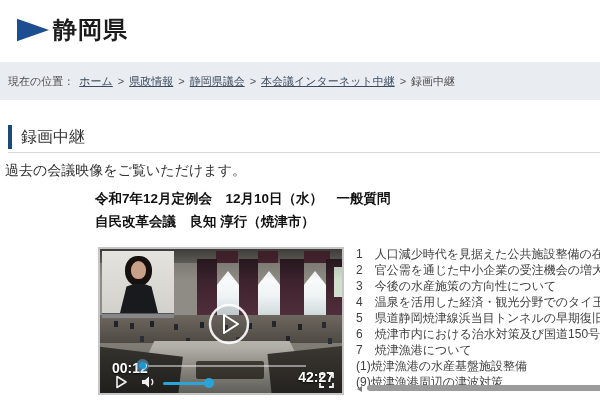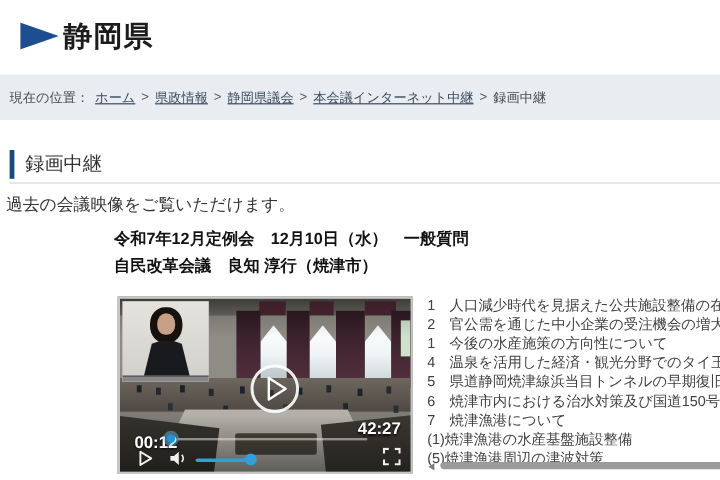--- a/index.html
+++ b/index.html
@@ -55,21 +55,21 @@
   .pip-hair { position:absolute; left:23px; top:5px; width:27px; height:30px; background:#16110e; border-radius:46% 46% 48% 48%; }
   .pip-face { position:absolute; left:29px; top:10px; width:15px; height:18px; background:#c8a088; border-radius:50% 50% 45% 45%; }
   .pip-body { position:absolute; left:11px; top:33px; width:52px; height:32px; background:#191a1e;
     clip-path:polygon(12% 100%,26% 8%,40% 0,60% 0,74% 8%,88% 100%); }
   .pip-table { position:absolute; left:0; bottom:0; width:72px; height:5px; background:#87878a; border-top:1px solid #55555a; }
   
   #big-play { position:absolute; left:107px; top:53px; width:44px; height:44px; cursor:pointer; }
   
   .time { position:absolute; font-size:14px; font-weight:bold; color:#fff; text-shadow:0 1px 2px rgba(0,0,0,0.9);text-align:right; }
   #time-cur { left:12px; top:111px; }
-  #time-dur { right:8px; top:100px; }
+  #time-dur { right:8px; top:120px; }
   #seek-line { position:absolute; left:48px; top:116px; width:158px; height:2px; background:rgba(225,225,225,0.55); cursor:pointer; }
   #seek-knob { position:absolute; left:36px; top:110px; width:13px; height:13px; border-radius:50%;
     background:rgba(110,190,235,0.45); cursor:pointer; }
   #seek-knob::after { content:""; position:absolute; left:3px; top:3px; width:7px; height:7px; border-radius:50%; background:#1f97d4; }
   #btn-play { position:absolute; left:15px; top:126px; cursor:pointer; }
   #btn-volume { position:absolute; left:41px; top:126px; cursor:pointer; }
   #vol-track { position:absolute; left:63px; top:133px; width:46px; height:3px; background:#2aa3d9; border-radius:2px; cursor:pointer; }
   #vol-knob { position:absolute; left:104px; top:129px; width:10px; height:10px; border-radius:50%; background:#2aa3d9; cursor:pointer; }
   #btn-full { position:absolute; left:219px; top:124px; cursor:pointer; }
   
@@ -166,24 +166,24 @@
   <div id="vol-track"></div>
   <div id="vol-knob"></div>
   <svg id="btn-full" width="15" height="15" viewBox="0 0 15 15">
     <path d="M1,5 L1,1 L5,1 M10,1 L14,1 L14,5 M14,10 L14,14 L10,14 M5,14 L1,14 L1,10" fill="none" stroke="#f0f0f0" stroke-width="1.8"></path>
   </svg>
 </div>
 
 <div id="questions">
   <div class="q-row">1　人口減少時代を見据えた公共施設整備の在り方について</div>
   <div class="q-row">2　官公需を通じた中小企業の受注機会の増大について</div>
-  <div class="q-row">1　今後の水産施策の方向性について</div>
+  <div class="q-row">3　今後の水産施策の方向性について</div>
   <div class="q-row">4　温泉を活用した経済・観光分野でのタイ王国との連携について</div>
   <div class="q-row">5　県道静岡焼津線浜当目トンネルの早期復旧に向けた対応方針について</div>
   <div class="q-row">6　焼津市内における治水対策及び国道150号の冠水への対応について</div>
   <div class="q-row">7　焼津漁港について</div>
   <div class="q-row">(1)焼津漁港の水産基盤施設整備</div>
-  <div class="q-row">(5)焼津漁港周辺の津波対策</div>
+  <div class="q-row">(9)焼津漁港周辺の津波対策</div>
 </div>
 <div id="q-scrollbar">
   <div id="q-arrow"></div>
   <div id="q-thumb"></div>
 </div>
 
 </body></html>

